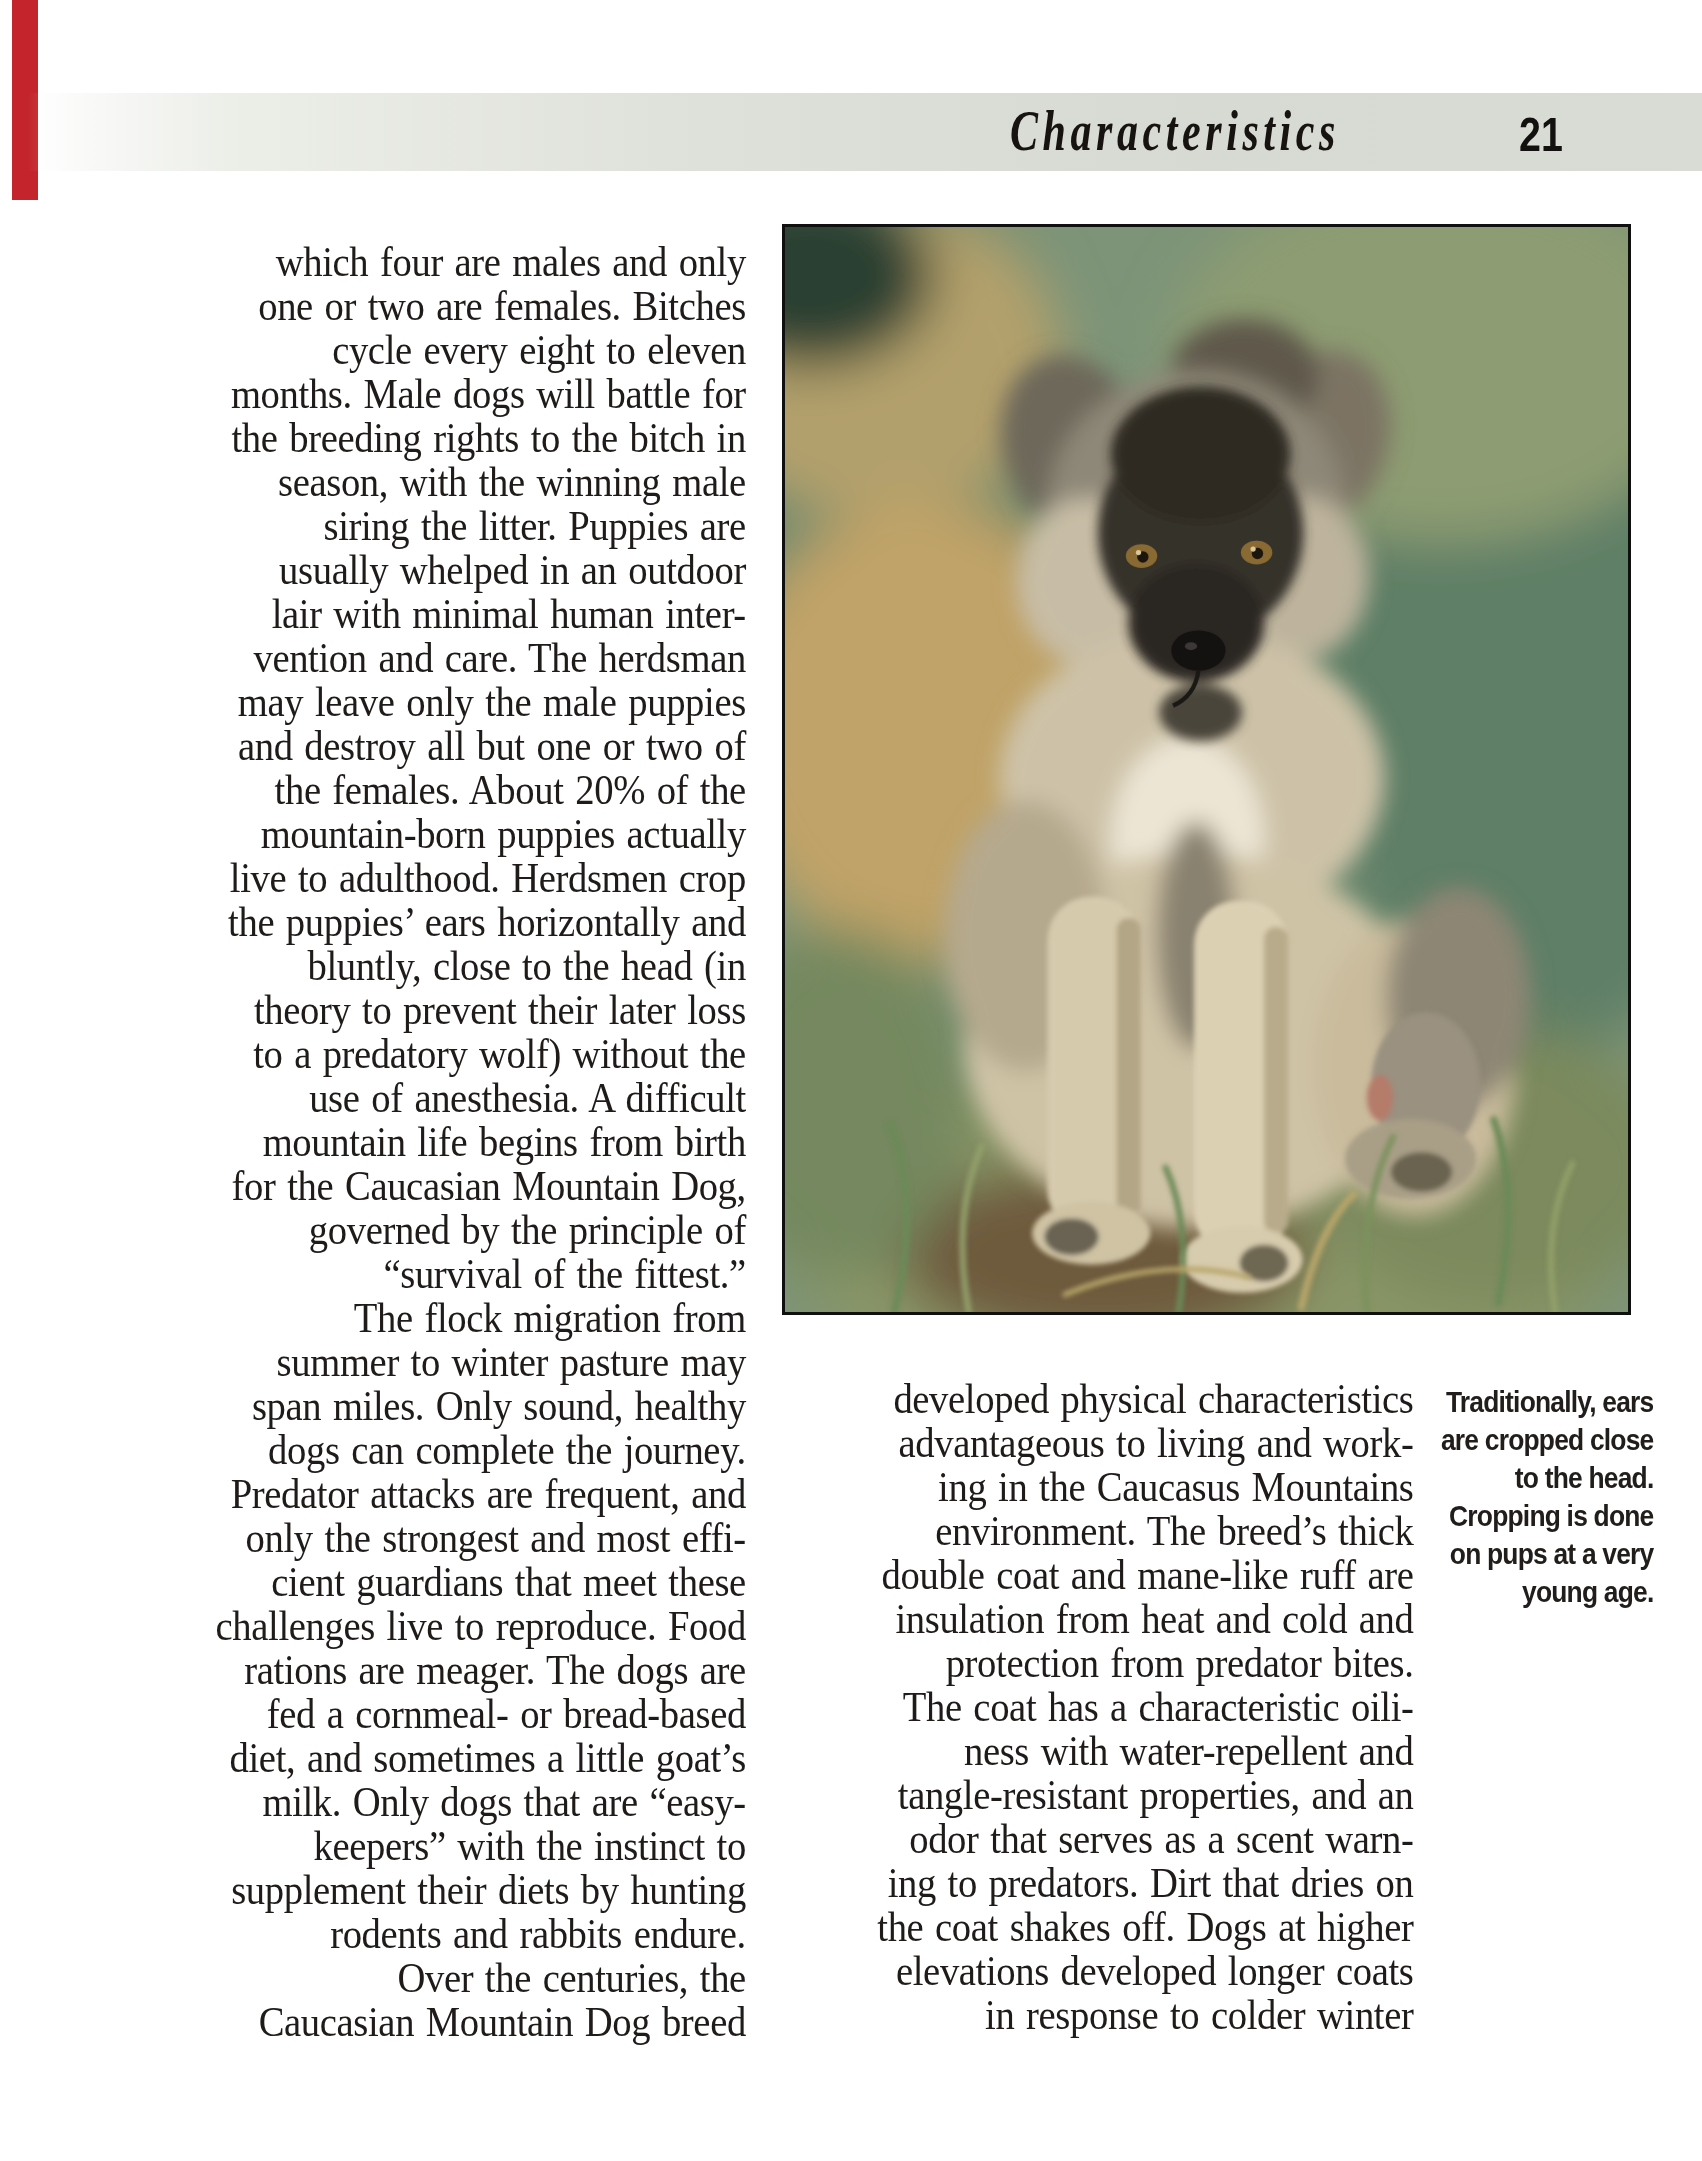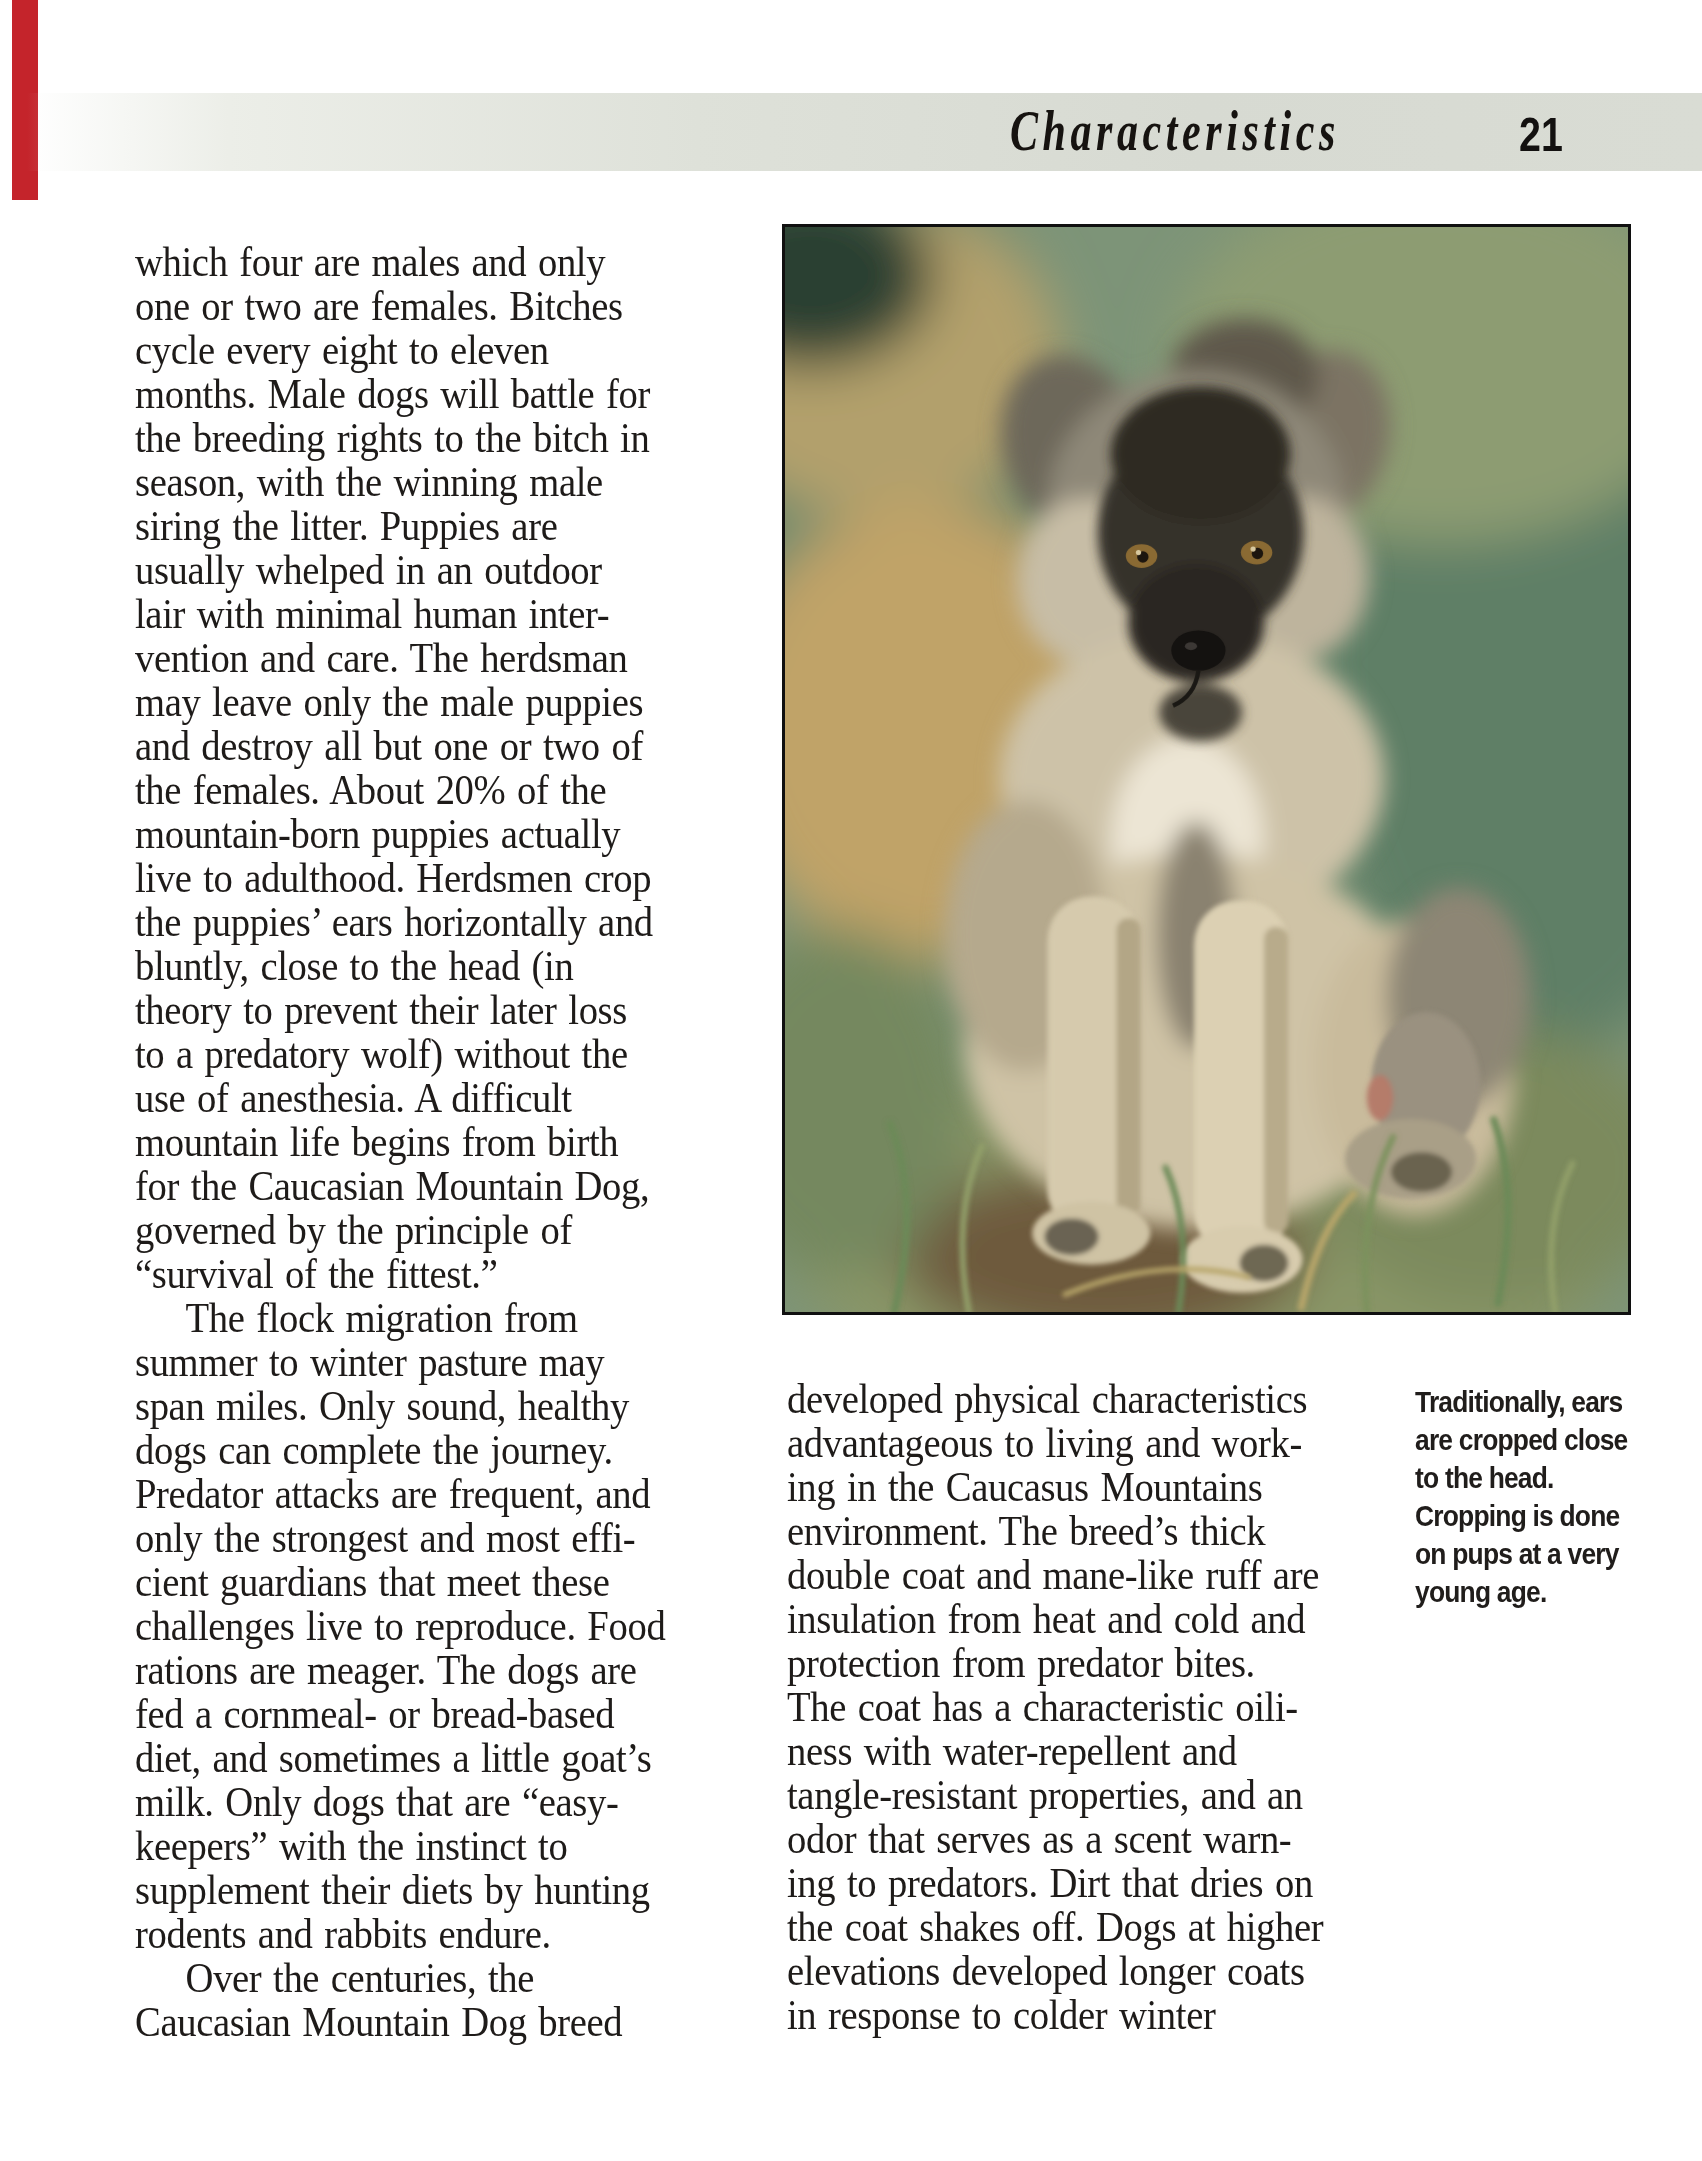--- a/index.html
+++ b/index.html
@@ -3,20 +3,21 @@
 <meta charset="utf-8">
 <style>
   html,body{margin:0;padding:0;background:#ffffff;}
   .page{
     position:relative;
     width:1703px;
     height:2161px;
     background:#ffffff;
     overflow:hidden;
     font-family:"Liberation Serif", serif;
+    text-align:right;
   }
   
   .accent-bar{
     position:absolute;
     left:12.2px; top:0;
     width:26px; height:200px;
   }
   
   .header-band{
     position:absolute;

